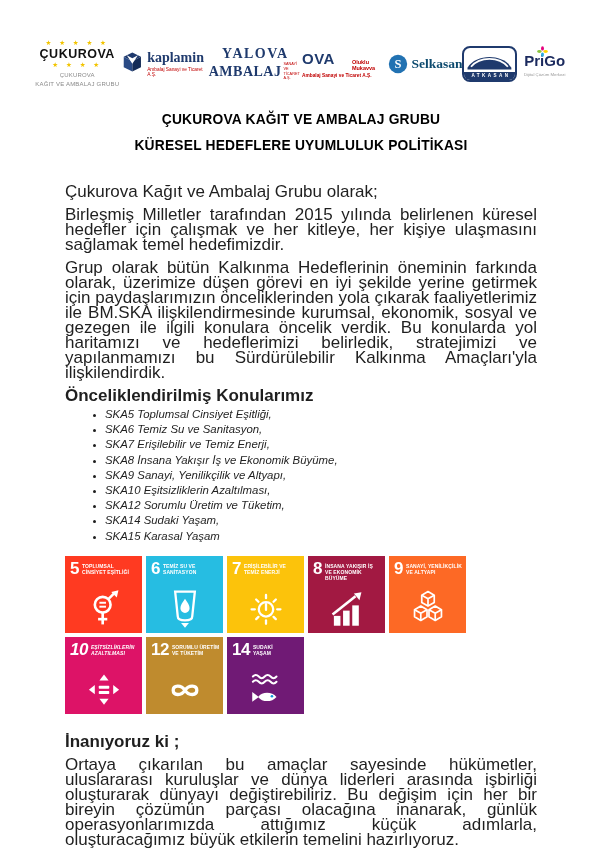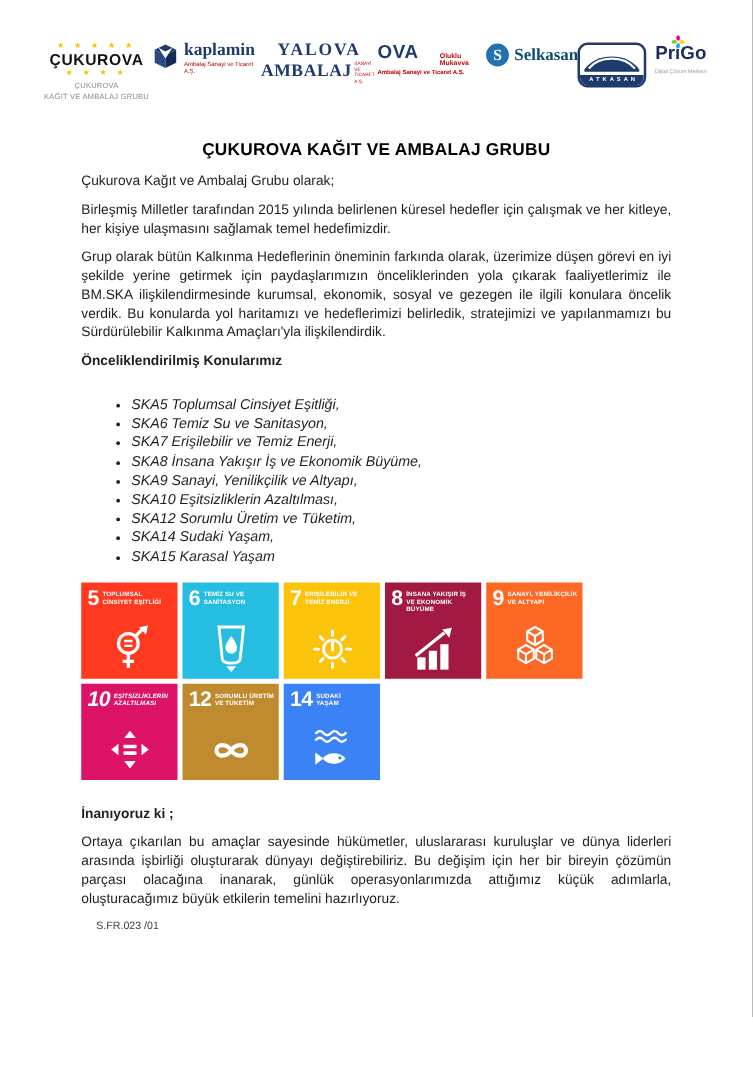--- a/index.html
+++ b/index.html
@@ -5,21 +5,21 @@
   * { margin:0; padding:0; box-sizing:border-box; }
   html,body { background:#888; }
   .page {
     width:602px; height:853px; background:#fff; position:relative; margin:0 auto;
     font-family:"Liberation Sans","DejaVu Sans",sans-serif; color:#1f1f1f; overflow:hidden;
   }
   .pre { white-space:pre-line; }
 
   
   .header { position:absolute; top:34px; left:32px; width:540px; height:60px;
-            display:flex; align-items:flex-start; justify-content:space-between; }
+            display:flex; align-items:center; justify-content:space-between; }
   .cuk { width:96px; text-align:center; }
   .cuk-stars { color:#F2C400; font-size:6.5px; letter-spacing:3px; line-height:6px; }
   .cuk-name { font-size:12.5px; font-weight:bold; color:#111; letter-spacing:0.5px; margin:1px 0; }
   .cuk-sub { font-size:6px; color:#8a8a8a; margin-top:3px; line-height:1.45; letter-spacing:0.2px; }
 
   .kap { display:flex; align-items:flex-start; gap:4px; }
   .kap-name { font-family:"Liberation Serif","DejaVu Serif",serif; font-size:14px; font-weight:bold; color:#1F3A6D; line-height:1; }
   .kap-sub { font-size:4.8px; color:#C00000; margin-top:2px; }
 
   .yal { text-align:center; color:#1F3A6D; font-family:"Liberation Serif","DejaVu Serif",serif; }
@@ -50,35 +50,35 @@
   .prigo-i { position:relative; display:inline-block; }
   .pinwheel { position:absolute; top:-7px; left:-3px; width:11px; height:11px; }
   .prigo-sub { font-size:4.3px; color:#9a9a9a; margin-top:2px; }
 
   
   .content { position:absolute; top:112px; left:65px; width:472px; }
   .title-line { text-align:center; font-weight:bold; font-size:13.8px; color:#000; letter-spacing:0.2px; }
   .title-line.l1 { margin-bottom:11px; }
   .title-line.l2 { margin-bottom:31px; }
 
-  .content p { font-size:11px; line-height:15px; text-align:justify; margin-bottom:8px; color:#1f1f1f; }
+  .content p { font-size:17px; line-height:15px; text-align:justify; margin-bottom:8px; color:#1f1f1f; }
   p.intro { text-align:left; }
-  p.bold { font-weight:bold; text-align:left; margin-bottom:20px; }
+  p.bold { font-weight:bold; text-align:left; margin-bottom:4px; }
   p.belief { margin-top:20px; margin-bottom:8px; }
 
   ul.priorities { margin:2px 0 10px 0; padding-left:40px;font-style:italic; }
   ul.priorities li { font-size:11.4px; line-height:15.2px; color:#1f1f1f; }
   ul.priorities li::marker { font-size:9px; }
 
   
   .sdg-grid { display:flex; flex-wrap:wrap; gap:4px; width:401px; margin:12px 0 20px 0; }
   .tile { width:77px; height:77px; position:relative; color:#fff; }
   .t5  { background:#FF3A21; } .t6  { background:#26BDE2; } .t7  { background:#FCC30B; }
   .t8  { background:#A21942; } .t9  { background:#FD6925; } .t10 { background:#DD1367;font-style:italic; }
-  .t12 { background:#BF8B2E; } .t14 { background:#3b82f6; } .t15 { background:#56C02B; }
+  .t12 { background:#BF8B2E; } .t14 { background:#701a75; } .t15 { background:#56C02B; }
   .tile-head { display:flex; align-items:flex-start; padding:5px 3px 0 5px; gap:3px; }
   .tile-num { font-size:17px; font-weight:bold; line-height:0.95; letter-spacing:-0.5px; }
   .tile-title { font-size:5px; font-weight:bold; line-height:1.2; margin-top:2px; letter-spacing:0.1px; }
   .tile-icon { position:absolute; bottom:4px; left:50%; transform:translateX(-50%); width:42px; height:42px; }
 
   
   .doc-meta { margin-top:4px; font-size:8.5px; color:#3f3f3f;margin-left:12px; }
   .doc-meta .code { margin-bottom:12px; }
 </style>
 </head>
@@ -153,20 +153,21 @@
             <ellipse cx="2.6" cy="6" rx="2.4" ry="1.6" fill="#8CC63F"></ellipse>
           </svg></span><span>Go</span>
       </div>
       <div class="prigo-sub">Dijital Çözüm Merkezi</div>
     </div>
   </header>
 
   <main class="content">
 
     <div class="title-line l1">ÇUKUROVA KAĞIT VE AMBALAJ GRUBU</div>
+    <div class="title-line l2">KÜRESEL HEDEFLERE UYUMLULUK POLİTİKASI</div>
 
     <p class="intro">Çukurova Kağıt ve Ambalaj Grubu olarak;</p>
     <p>Birleşmiş Milletler tarafından 2015 yılında belirlenen  küresel hedefler için çalışmak ve her kitleye, her kişiye ulaşmasını sağlamak temel hedefimizdir.</p>
     <p>Grup olarak bütün Kalkınma Hedeflerinin öneminin farkında olarak, üzerimize düşen görevi en iyi şekilde yerine getirmek için paydaşlarımızın önceliklerinden yola çıkarak faaliyetlerimiz ile BM.SKA ilişkilendirmesinde kurumsal, ekonomik, sosyal ve gezegen ile ilgili konulara öncelik verdik. Bu konularda yol haritamızı ve hedeflerimizi belirledik, stratejimizi ve yapılanmamızı bu Sürdürülebilir Kalkınma Amaçları'yla ilişkilendirdik.</p>
 
     <p class="bold">Önceliklendirilmiş Konularımız</p>
 
     <ul class="priorities">
       <li>SKA5 Toplumsal Cinsiyet Eşitliği,</li>
       <li>SKA6 Temiz Su ve Sanitasyon,</li>

